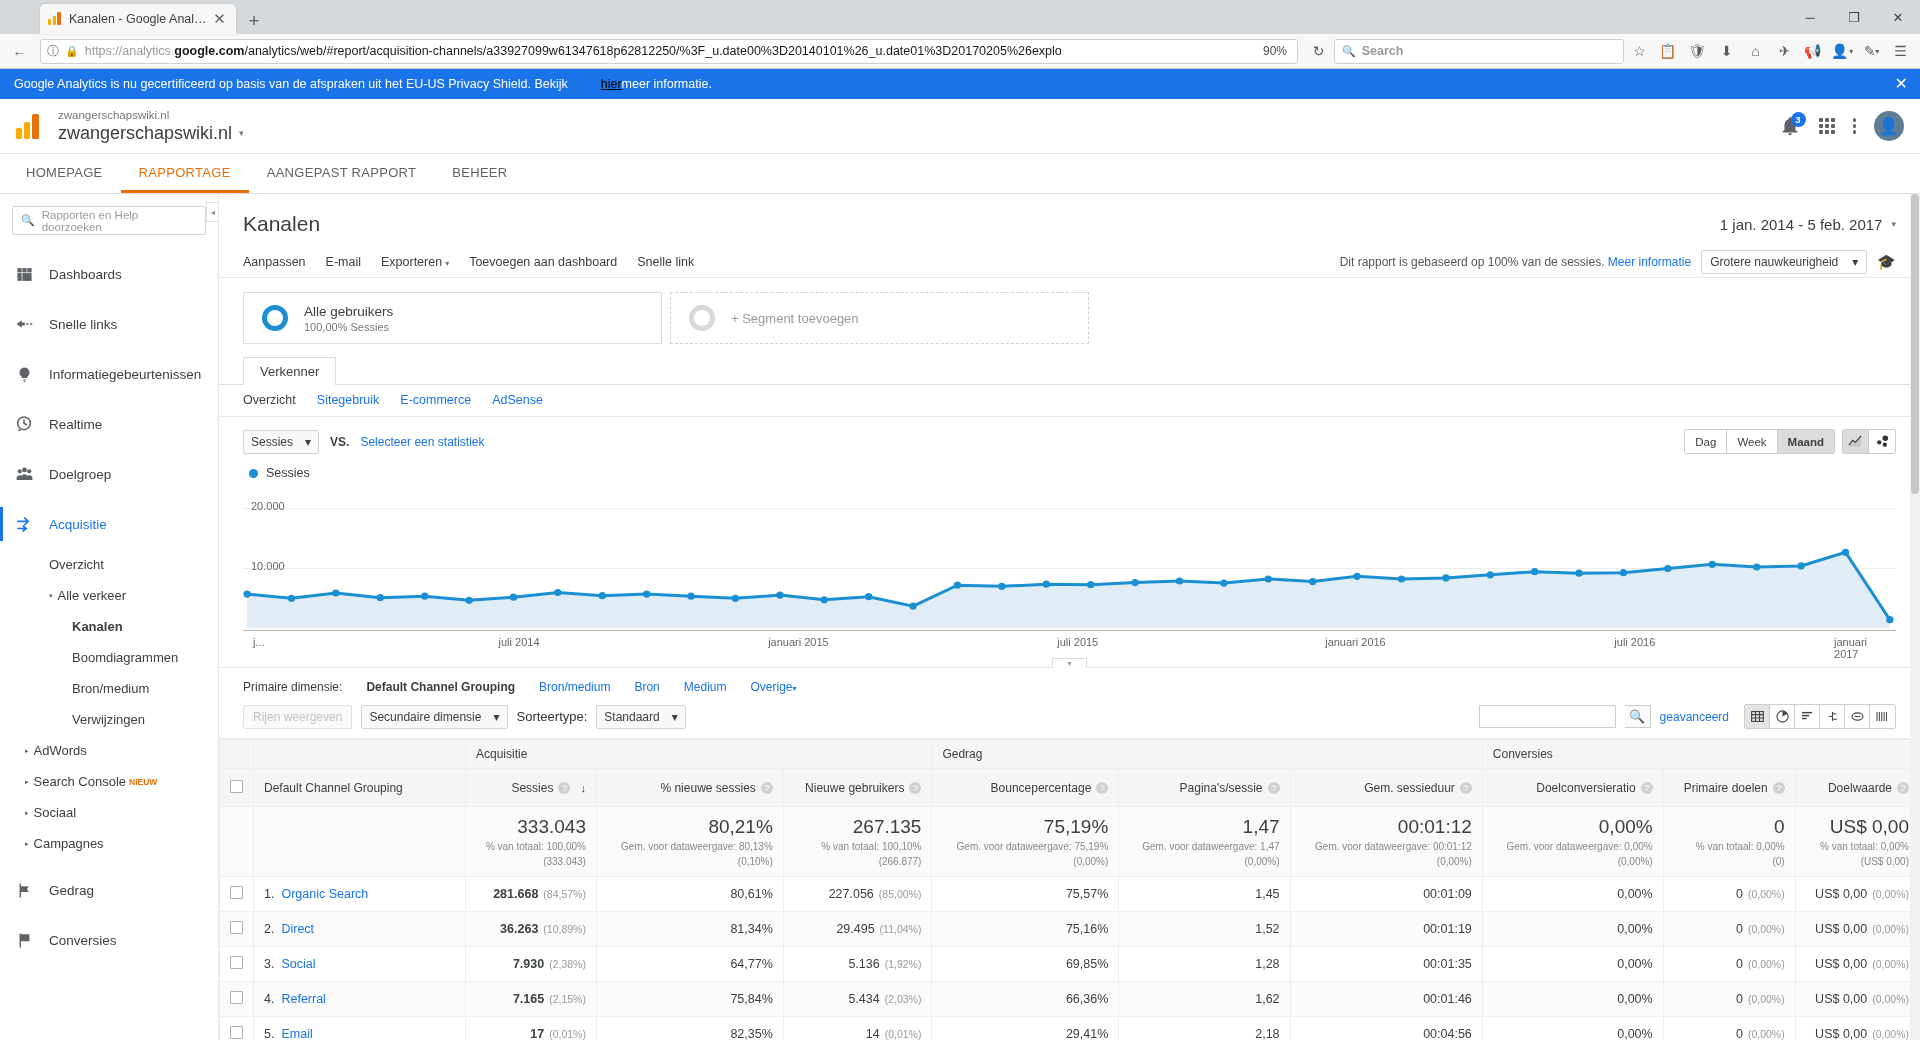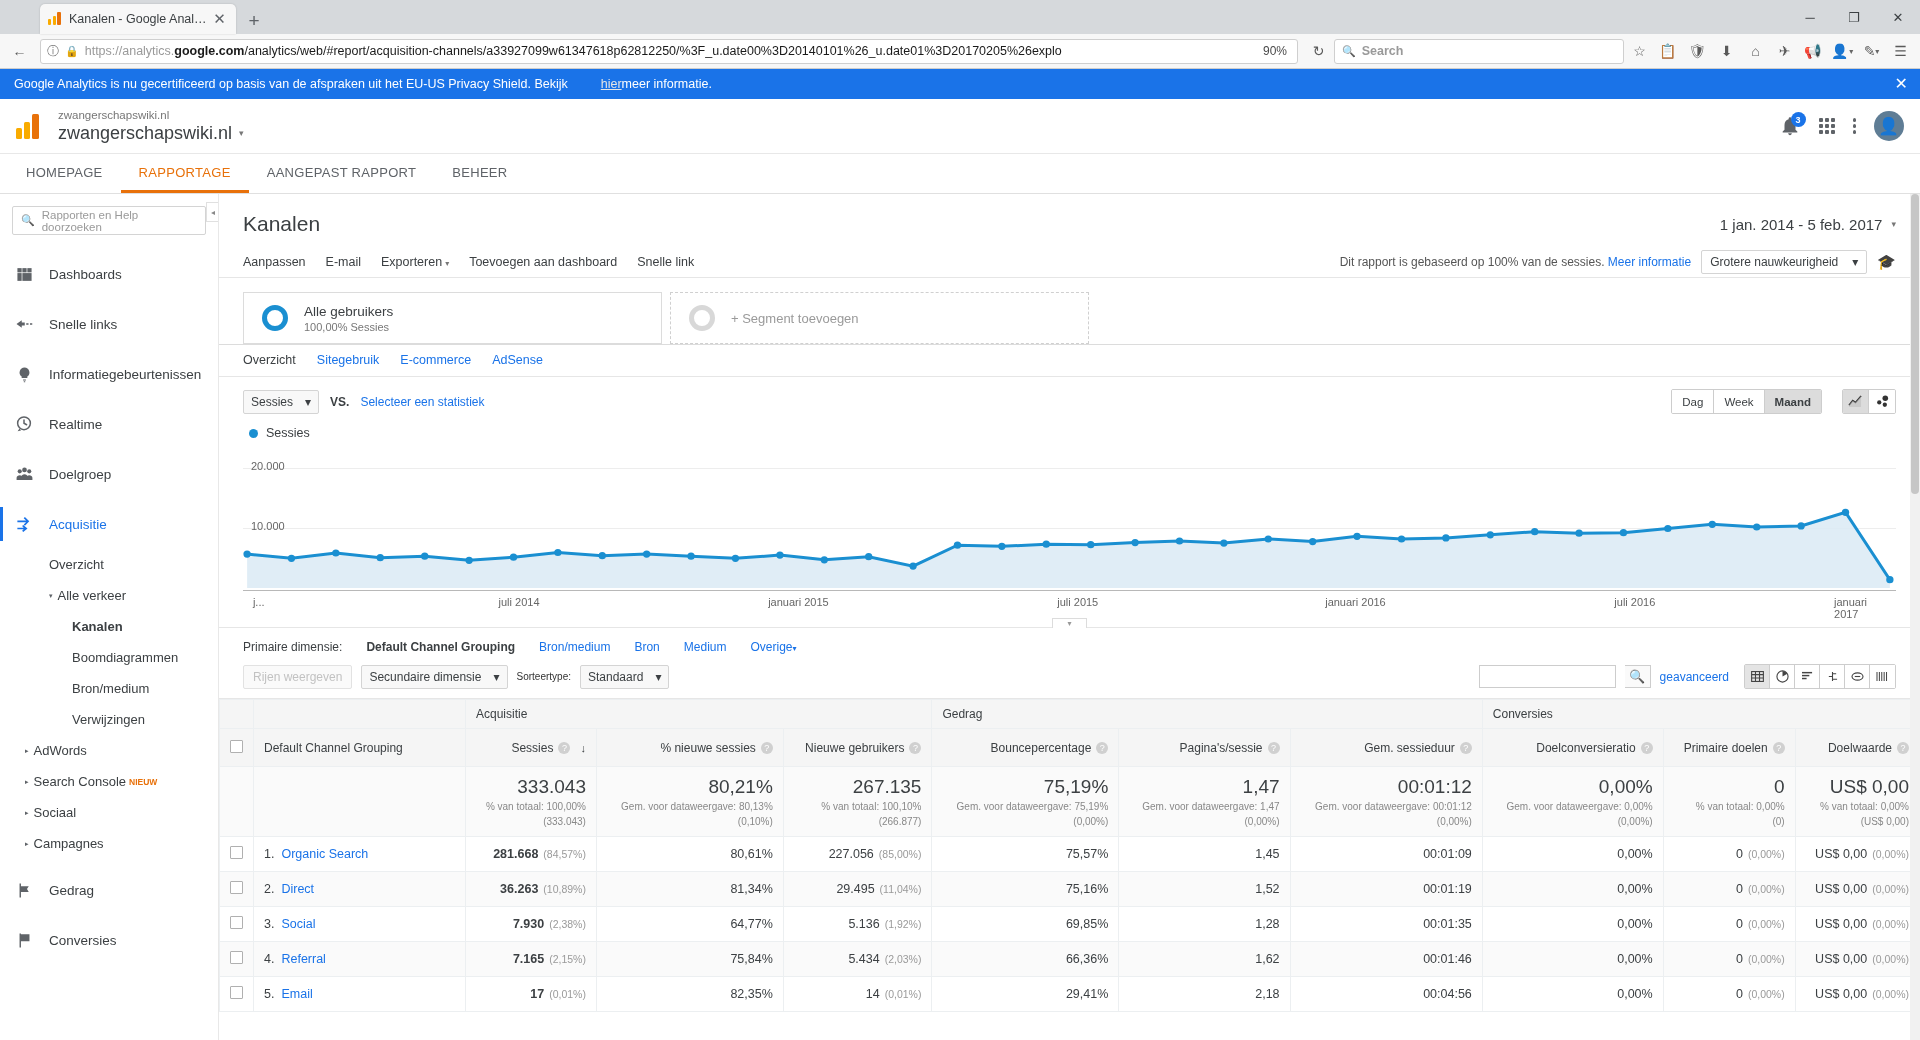--- a/index.html
+++ b/index.html
@@ -84,21 +84,21 @@
   }
   .searchbar .ph { font-size: 12.5px; color: #9a9a9a; font-weight: bold; }
   .chev-sm { font-size: 8px; color: #666; }
 
   
   .notice {
     height: 30px; background: #1a73e8; color: #fff; display: flex;
     align-items: center; padding: 0 14px; font-size: 12.5px;
     position: relative;
   }
-  .notice a { color: #e5e5e5; text-decoration: underline; padding-left: 33px; }
+  .notice a { color: #000000; text-decoration: underline; padding-left: 33px; }
   .notice .x {
     position: absolute; right: 12px; font-size: 16px; cursor: pointer;
     color: #fff; line-height: 1;
   }
 
   
   .ga-head {
     height: 55px; background: #fff; display: flex; align-items: center;
     padding: 0 16px; border-bottom: 1px solid #e8e8e8;
   }
@@ -262,21 +262,21 @@
     display: flex; align-items: center; padding: 12px 24px 0 24px; gap: 11px;
   }
   .dd {
     border: 1px solid #d4d4d4; background: #f8f8f8; border-radius: 2px;
     height: 24px; display: flex; align-items: center; padding: 0 7px;
     gap: 12px; font-size: 12px; color: #3c4043; cursor: pointer;
   }
   .vs { font-size: 12px; color: #3c4043; font-weight: 700; }
   .mlink { font-size: 12px; color: #1a73e8; cursor: pointer; }
   .gran {
-    margin-left: auto; display: flex; align-items: center; gap: 20px;
+    margin-left: auto; display: flex; align-items: center; gap: 7px;
   }
   .gran-group {
     display: flex; border: 1px solid #cdcdcd; border-radius: 2px;
     overflow: hidden;
   }
   .gran-btn {
     padding: 0 10px; height: 23px; display: flex; align-items: center;
     font-size: 11.5px; color: #3c4043; background: #fff; cursor: pointer;
     border-right: 1px solid #cdcdcd;
   }
@@ -655,20 +655,23 @@
           <span class="seg-name" style="display:block;">Alle gebruikers</span>
           <span class="seg-sub" style="display:block;">100,00% Sessies</span>
         </span>
       </div>
       <div class="seg add">
         <span class="donut grey"></span>
         <span class="seg-name">+ Segment toevoegen</span>
       </div>
     </div>
 
+    <div class="explorer-tabrow">
+      <span class="explorer-tab">Verkenner</span>
+    </div>
     <div class="subtabs">
       <span class="subtab on">Overzicht</span>
       <span class="subtab">Sitegebruik</span>
       <span class="subtab">E-commerce</span>
       <span class="subtab">AdSense</span>
     </div>
 
     <div class="metricrow">
       <span class="dd">
           <span>Sessies</span>
@@ -775,21 +778,21 @@
       <span class="dim-link">Medium</span>
       <span class="dim-link"><span>Overige</span><span class="cv" style="font-size:8px;">▾</span></span>
     </div>
 
     <div class="tablebar">
       <span class="btn-ghost">Rijen weergeven</span>
       <span class="dd">
           <span>Secundaire dimensie</span>
           <span class="cv">▾</span>
         </span>
-      <span style="font-size:10px;">Sorteertype:</span>
+      <span style="font-size:13px;">Sorteertype:</span>
       <span class="dd">
           <span>Standaard</span>
           <span class="cv">▾</span>
         </span>
       <div class="tbl-search">
         <span class="searchbox"></span>
         <span class="searchbtn">🔍</span>
         <span class="adv-link">geavanceerd</span>
         <div class="viewtoggle">
           <span class="vt on">

